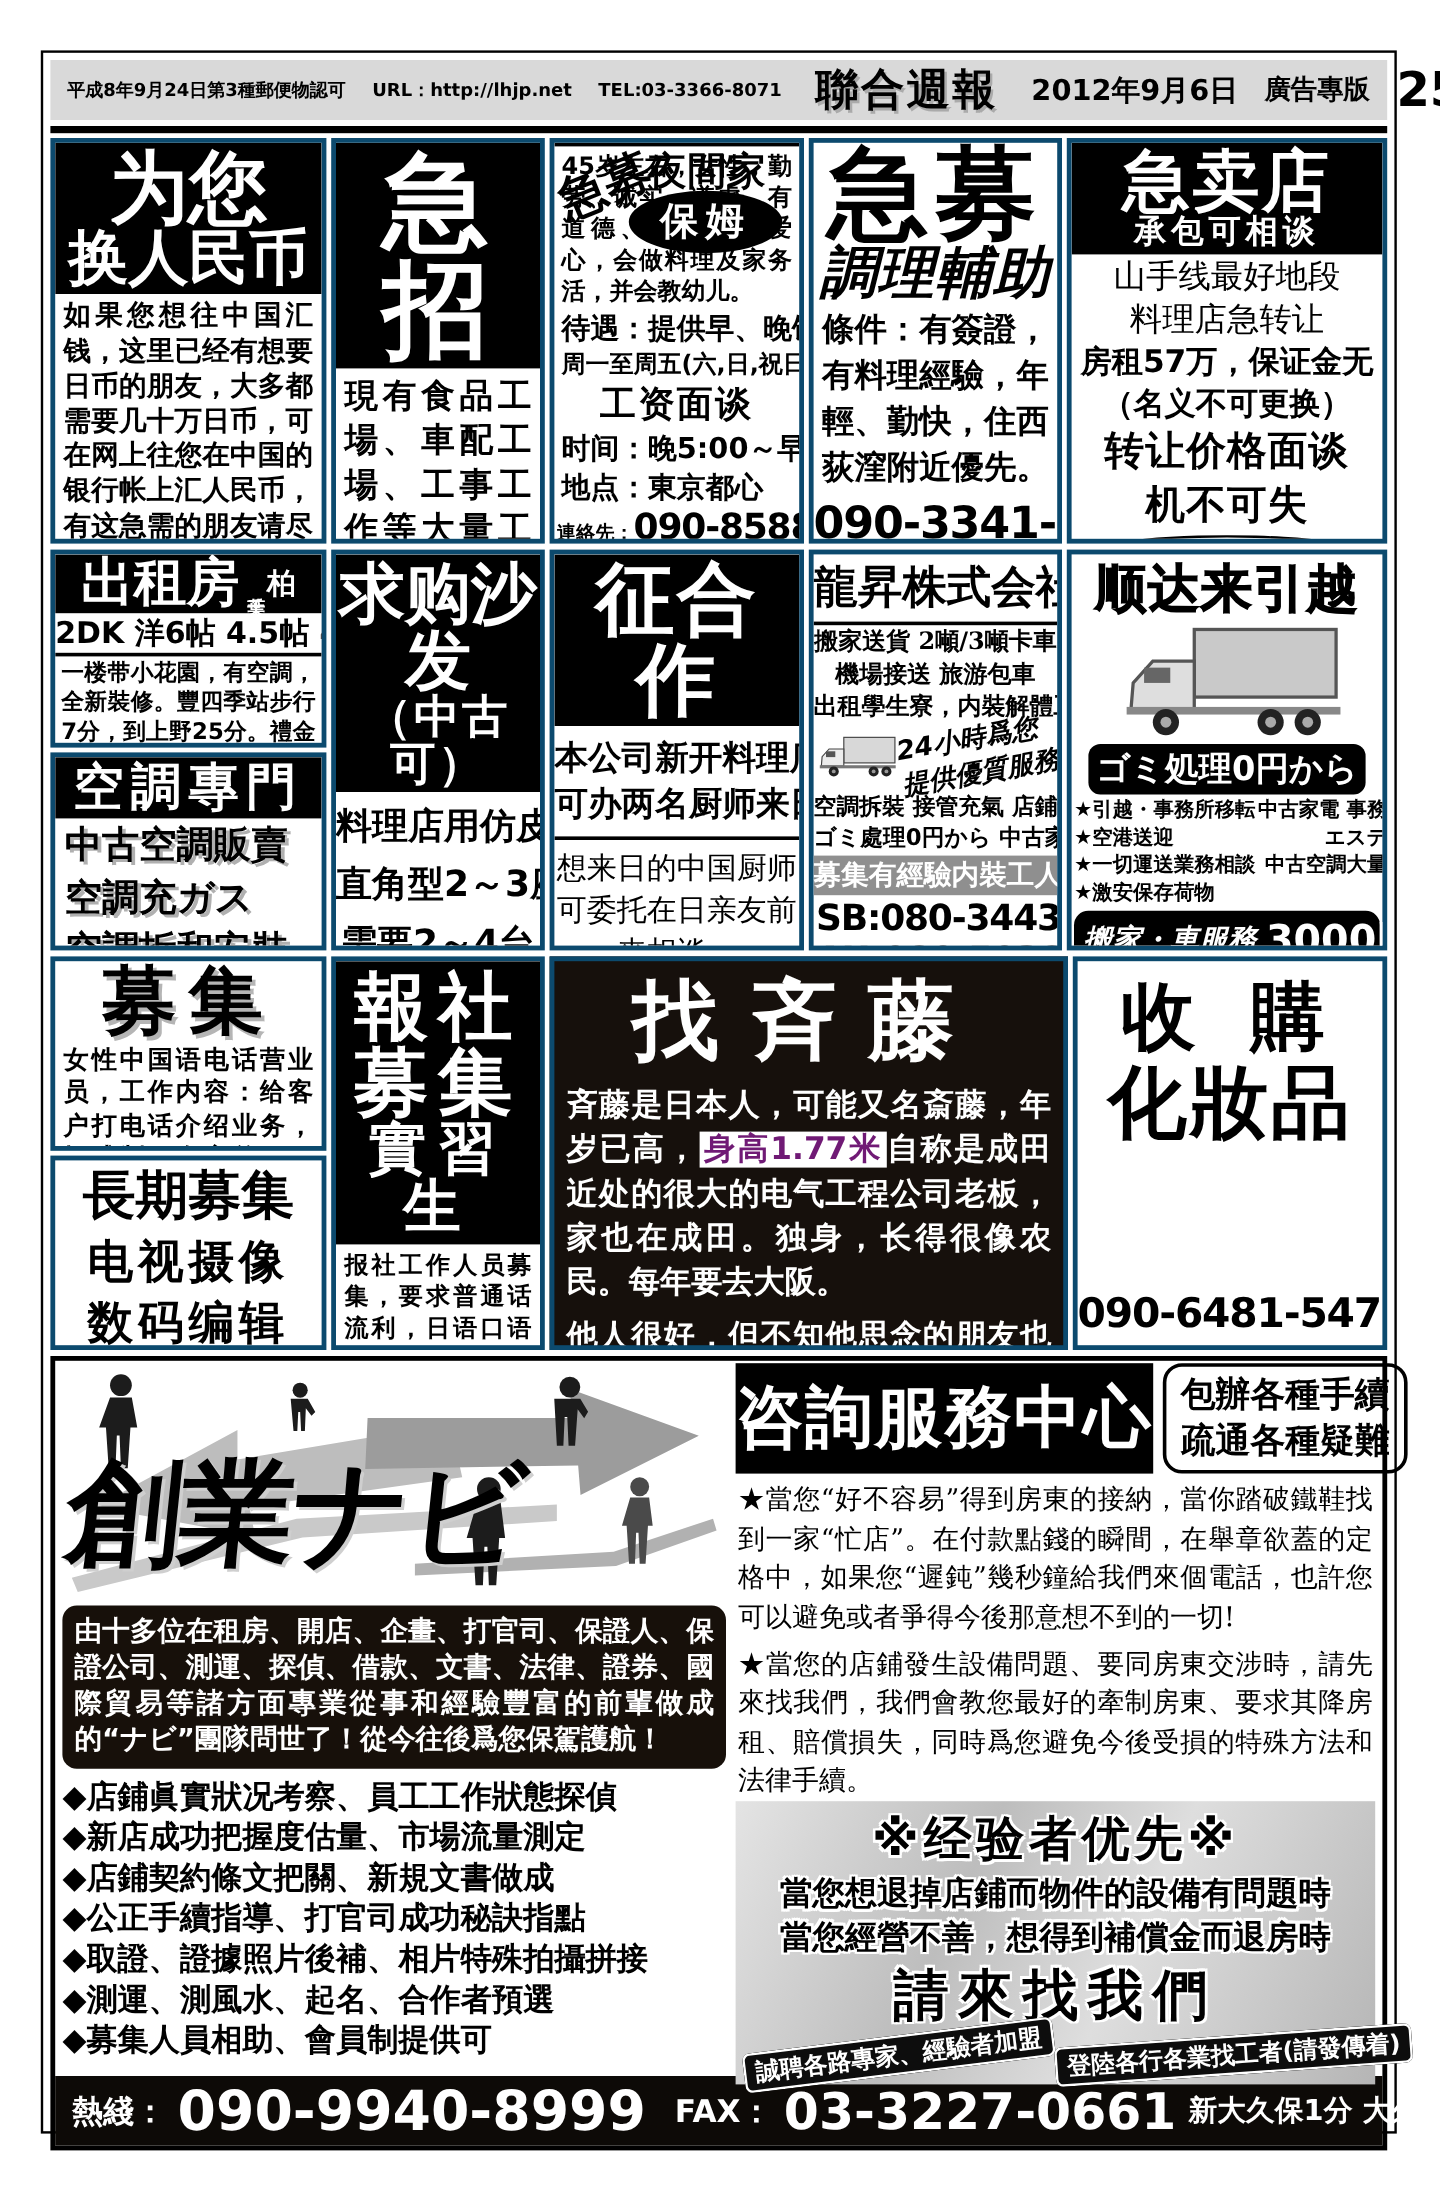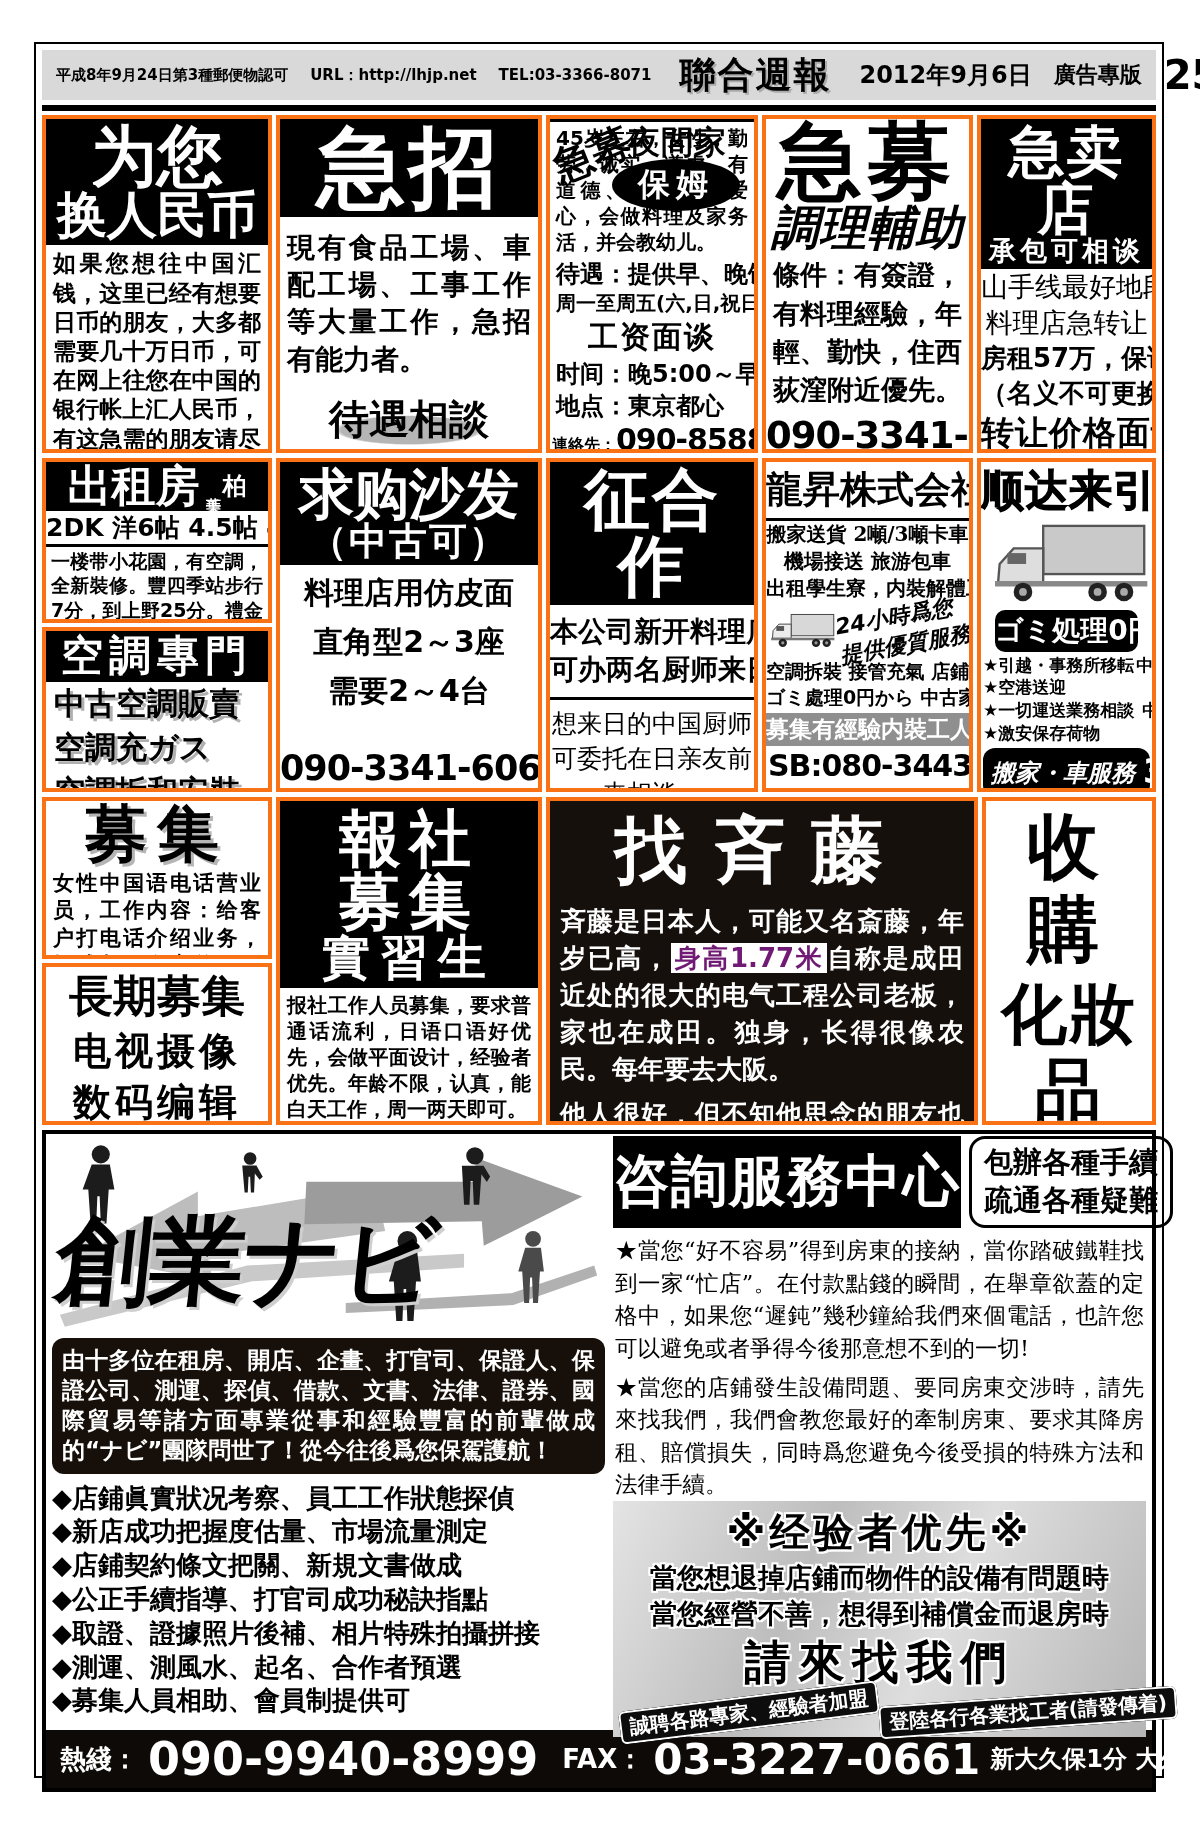--- a/index.html
+++ b/index.html
@@ -8,22 +8,22 @@
   
   .masthead-bar{background:#d9d9d9;height:50px;display:flex;align-items:center;padding:0 14px;gap:22px;}
   .masthead-bar .small{font-size:15px;font-weight:bold;white-space:nowrap;}
   .masthead{font-size:36px;font-weight:900;letter-spacing:2px;text-shadow:2px 2px 0 #aaa;margin:0 6px;white-space:nowrap;}
   .m-date{font-size:24px;font-weight:bold;margin-left:auto;white-space:nowrap;}
   .m-section{font-size:22px;font-weight:bold;white-space:nowrap;}
   .m-page{font-size:40px;font-weight:900;white-space:nowrap;}
   .top-rule{height:6px;background:#000;margin:5px 0 4px 0;}
   
   .row{display:flex;gap:4px;margin-bottom:5px;}
-  .ad{border:4px solid #f97316;background:#fff;display:flex;flex-direction:column;box-sizing:border-box;overflow:hidden;justify-content:space-between;}
-  .w1{width:230px}.w2{width:266px}.w3{width:212px}.w4{width:211px}.w5{flex:1}
+  .ad{border:4px solid #0c4a6e;background:#fff;display:flex;flex-direction:column;box-sizing:border-box;overflow:hidden;}
+  .w1{width:230px}.w2{width:178px}.w3{width:212px}.w4{width:211px}.w5{flex:1}
   .black-head{background:#000;color:#fff;text-align:center;font-weight:900;line-height:1.02;padding:4px 2px;}
   .phone{font-weight:900;text-align:center;letter-spacing:-1px;white-space:nowrap;}
   .body-txt{font-weight:bold;text-align:justify;padding:4px 7px;}
   
   .row1{height:338px;}
   .exc-t1{font-size:66px;}.exc-t2{font-size:50px;}
   .exc-body{font-size:23px;line-height:1.27;}
   .hire-title{font-size:88px;letter-spacing:4px;}
   .hire-body{font-size:28px;line-height:1.33;}
   .hire-note{font-size:40px;font-weight:900;text-align:center;background:radial-gradient(ellipse 48% 42% at 50% 68%, #b5b5b5 55%, #fff 60%);padding:2px 0;}
@@ -94,21 +94,21 @@
   .lt-l{font-size:38px;font-weight:bold;text-align:center;letter-spacing:4px;white-space:nowrap;}
   .np-head{padding:6px 0;}
   .np-t1{font-size:62px;letter-spacing:8px;}
   .np-t2{font-size:62px;letter-spacing:8px;}
   .np-t3{font-size:48px;letter-spacing:10px;}
   .np-body{font-size:20px;line-height:1.3;}
   .saito{background:#16100c;color:#fff;}
   .saito-t{font-size:72px;font-weight:bold;text-align:center;letter-spacing:26px;white-space:nowrap;font-family:"DejaVu Serif",serif;padding-top:2px;}
   .saito-body{font-size:26px;font-weight:bold;line-height:1.42;text-align:justify;padding:4px 10px;}
   .saito-hl{background:#fff;color:#701a75;padding:0 4px;}
-  .cos-t1{font-size:72px;font-weight:900;text-align:center;letter-spacing:12px;line-height:1.15;margin-top:10px;font-family:Liberation Mono, monospace;}
+  .cos-t1{font-size:62px;font-weight:900;text-align:center;letter-spacing:12px;line-height:1.15;margin-top:10px;}
   .cos-t2{font-size:66px;font-weight:900;text-align:center;letter-spacing:2px;line-height:1.15;}
   .cos-phone{font-size:34px;margin-top:auto;margin-bottom:6px;}
   
   .bottom-ad{border:4px solid #000;height:662px;display:flex;flex-direction:column;box-sizing:border-box;}
   .bottom-cols{display:flex;flex:1;min-height:0;}
   .bcol-left{width:565px;display:flex;flex-direction:column;padding:2px 4px;box-sizing:border-box;}
   .bcol-right{flex:1;display:flex;flex-direction:column;padding:2px 6px 2px 2px;box-sizing:border-box;min-width:0;}
   .nav-graphic{position:relative;height:198px;flex:none;}
   .nav-graphic svg{position:absolute;inset:0;width:100%;height:100%;}
   .nav-title{position:absolute;left:6px;bottom:6px;font-size:96px;font-weight:900;transform:skewX(-6deg);letter-spacing:-2px;white-space:nowrap;text-shadow:3px 3px 0 #cfcfcf;}

